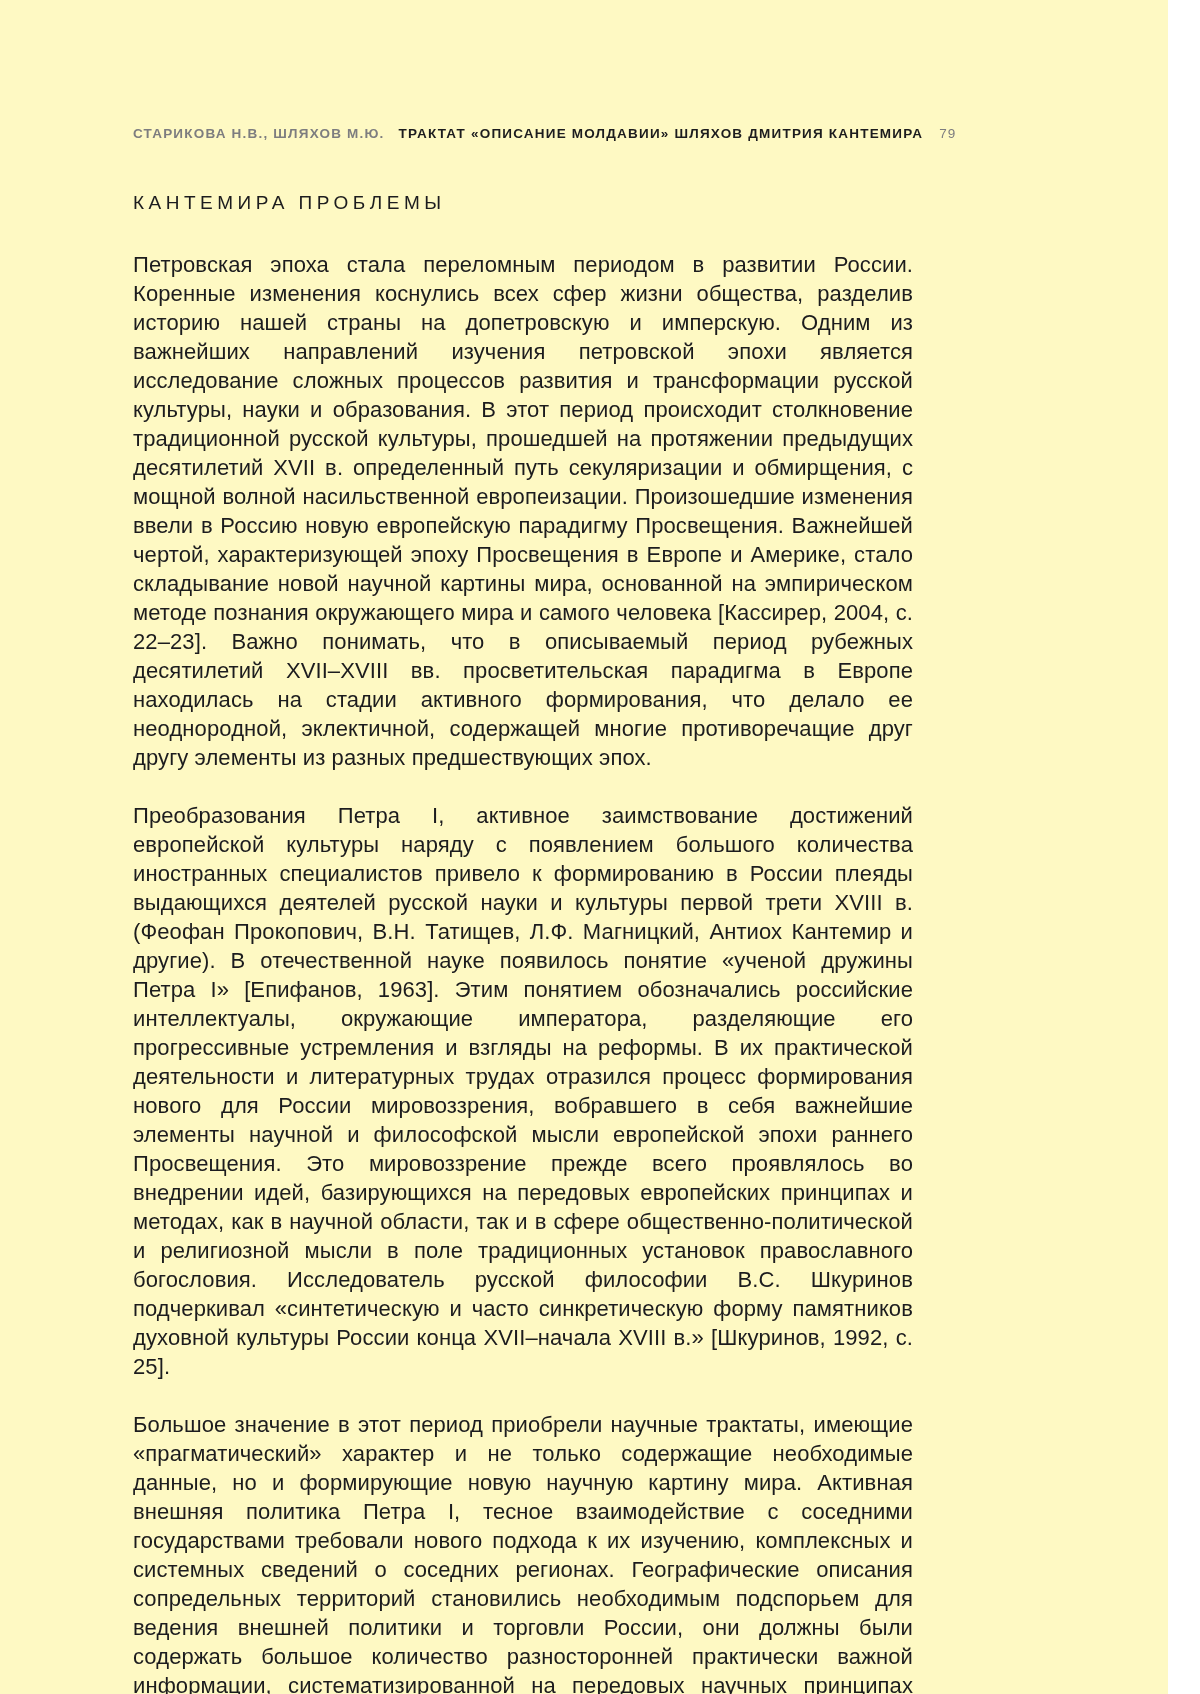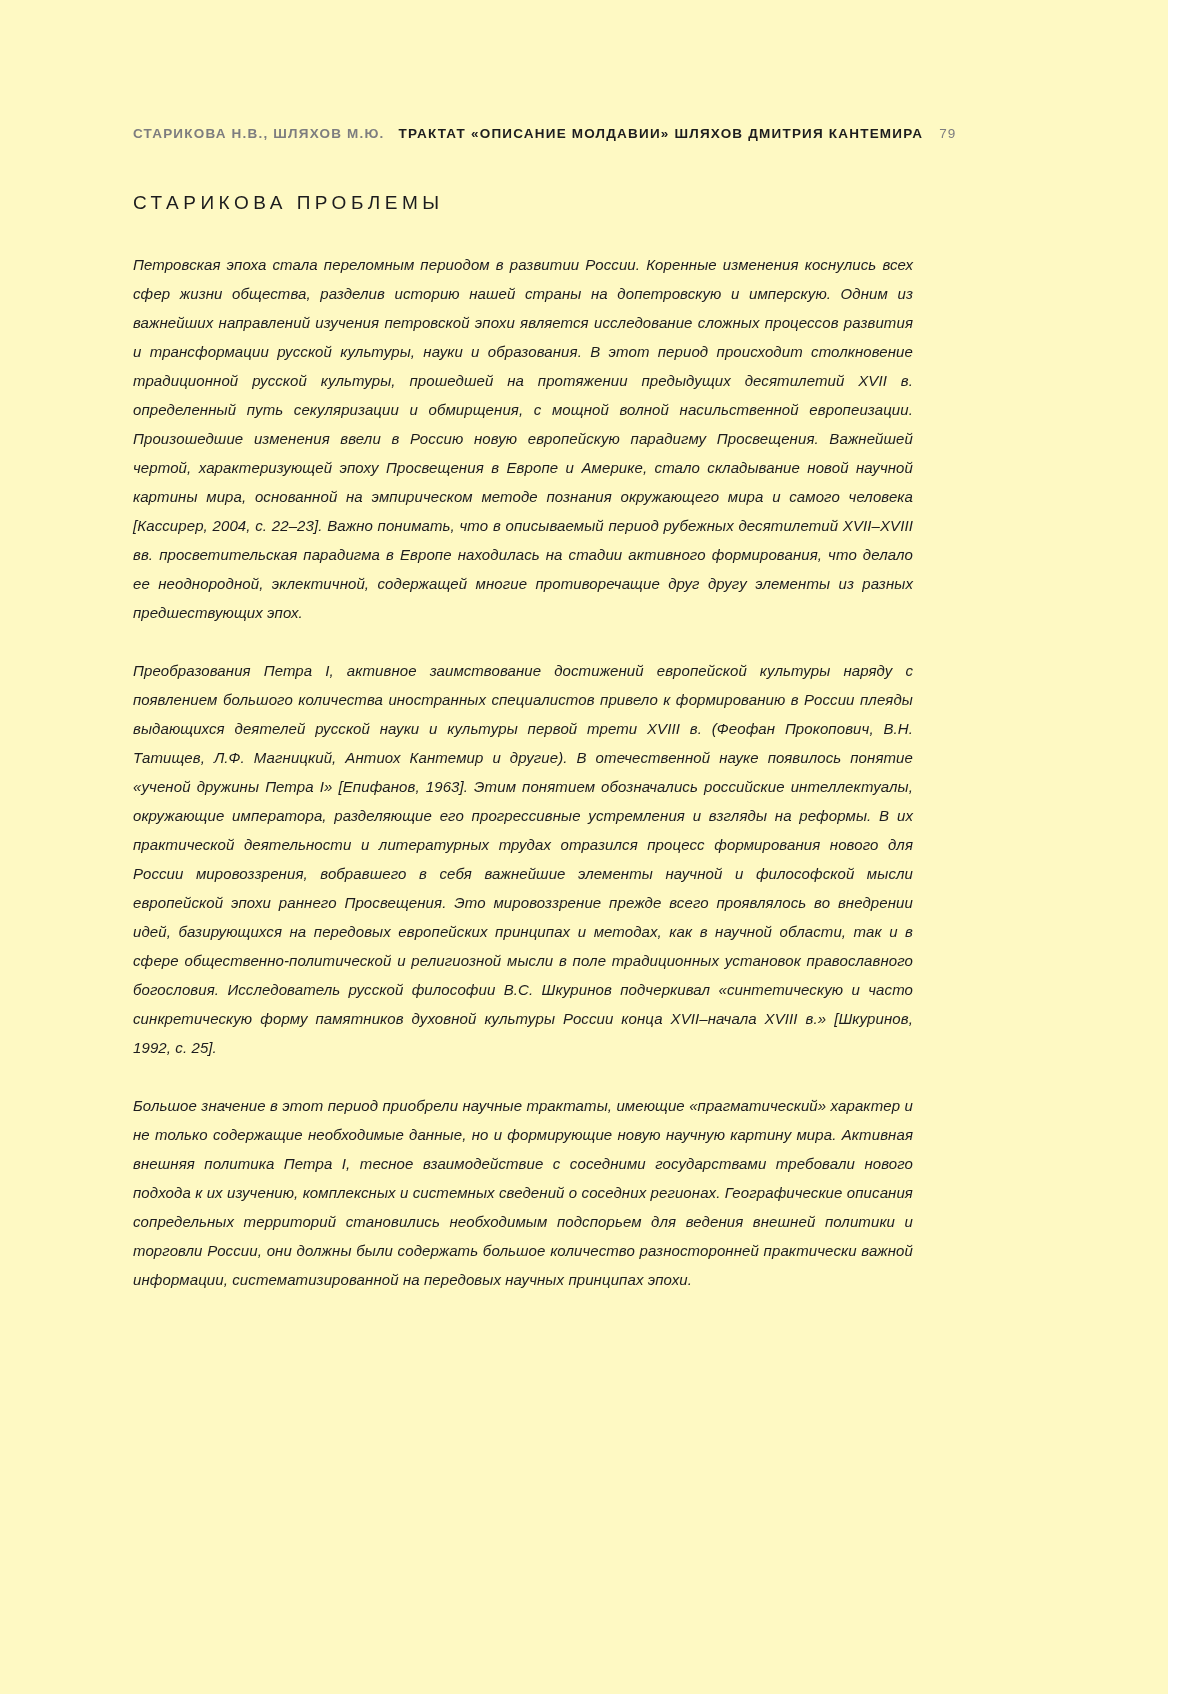--- a/index.html
+++ b/index.html
@@ -47,46 +47,45 @@
     padding-left: 16px;
   }
   .section-heading {
     font-size: 19px;
     font-weight: 400;
     letter-spacing: 4.5px;
     color: #1c1c1e;
     margin: 0 0 36px 0;
   }
   .body-text p {
-    font-size: 15px;
+    font-size: 22px;
     line-height: 29px;
     letter-spacing: 0.1px;
     margin: 0 0 29px 0;
     text-align: justify;
     hyphens: auto;
     -webkit-hyphens: auto;
     color: #1c1c1e;
-    font-style: italic;
   }
   .body-text p:last-child {
     margin-bottom: 16px;
   }
 </style>
 </head>
 <body>
 
 <div class="page">
 
   <div class="running-head">
     <span class="authors">СТАРИКОВА Н.В., ШЛЯХОВ М.Ю.</span>
     <span class="article-title">ТРАКТАТ «ОПИСАНИЕ МОЛДАВИИ» ШЛЯХОВ ДМИТРИЯ КАНТЕМИРА</span>
     <span class="page-number">79</span>
   </div>
 
-  <h2 class="section-heading">СТАРИКОВА ПРОБЛЕМЫ</h2>
+  <h2 class="section-heading">КАНТЕМИРА ПРОБЛЕМЫ</h2>
 
   <div class="body-text">
     <p>Петровская эпоха стала переломным периодом в развитии России. Коренные изменения коснулись всех сфер жизни общества, разделив историю нашей страны на допетровскую и имперскую. Одним из важнейших направлений изучения петровской эпохи является исследование сложных процессов развития и трансформации русской культуры, науки и образования. В этот период происходит столкновение традиционной русской культуры, прошедшей на протяжении предыдущих десятилетий XVII в. определенный путь секуляризации и обмирщения, с мощной волной насильственной европеизации. Произошедшие изменения ввели в Россию новую европейскую парадигму Просвещения. Важнейшей чертой, характеризующей эпоху Просвещения в Европе и Америке, стало складывание новой научной картины мира, основанной на эмпирическом методе познания окружающего мира и самого человека [Кассирер, 2004, с. 22–23]. Важно понимать, что в описываемый период рубежных десятилетий XVII–XVIII вв. просветительская парадигма в Европе находилась на стадии активного формирования, что делало ее неоднородной, эклектичной, содержащей многие противоречащие друг другу элементы из разных предшествующих эпох.</p>
     <p>Преобразования Петра I, активное заимствование достижений европейской культуры наряду с появлением большого количества иностранных специалистов привело к формированию в России плеяды выдающихся деятелей русской науки и культуры первой трети XVIII в. (Феофан Прокопович, В.Н. Татищев, Л.Ф. Магницкий, Антиох Кантемир и другие). В отечественной науке появилось понятие «ученой дружины Петра I» [Епифанов, 1963]. Этим понятием обозначались российские интеллектуалы, окружающие императора, разделяющие его прогрессивные устремления и взгляды на реформы. В их практической деятельности и литературных трудах отразился процесс формирования нового для России мировоззрения, вобравшего в себя важнейшие элементы научной и философской мысли европейской эпохи раннего Просвещения. Это мировоззрение прежде всего проявлялось во внедрении идей, базирующихся на передовых европейских принципах и методах, как в научной области, так и в сфере общественно-политической и религиозной мысли в поле традиционных установок православного богословия. Исследователь русской философии В.С. Шкуринов подчеркивал «синтетическую и часто синкретическую форму памятников духовной культуры России конца XVII–начала XVIII в.» [Шкуринов, 1992, с. 25].</p>
     <p>Большое значение в этот период приобрели научные трактаты, имеющие «прагматический» характер и не только содержащие необходимые данные, но и формирующие новую научную картину мира. Активная внешняя политика Петра I, тесное взаимодействие с соседними государствами требовали нового подхода к их изучению, комплексных и системных сведений о соседних регионах. Географические описания сопредельных территорий становились необходимым подспорьем для ведения внешней политики и торговли России, они должны были содержать большое количество разносторонней практически важной информации, систематизированной на передовых научных принципах эпохи.</p>
   </div>
 
 </div>
 
 </body></html>

